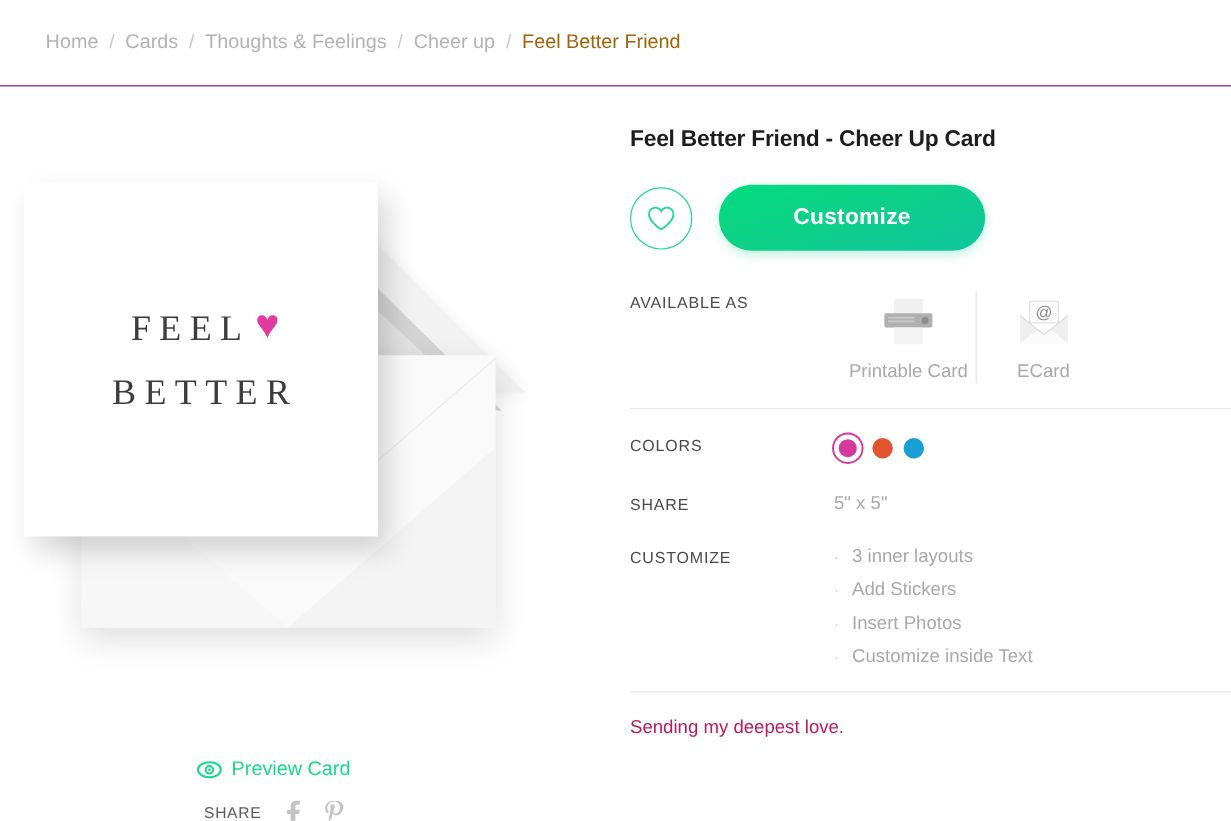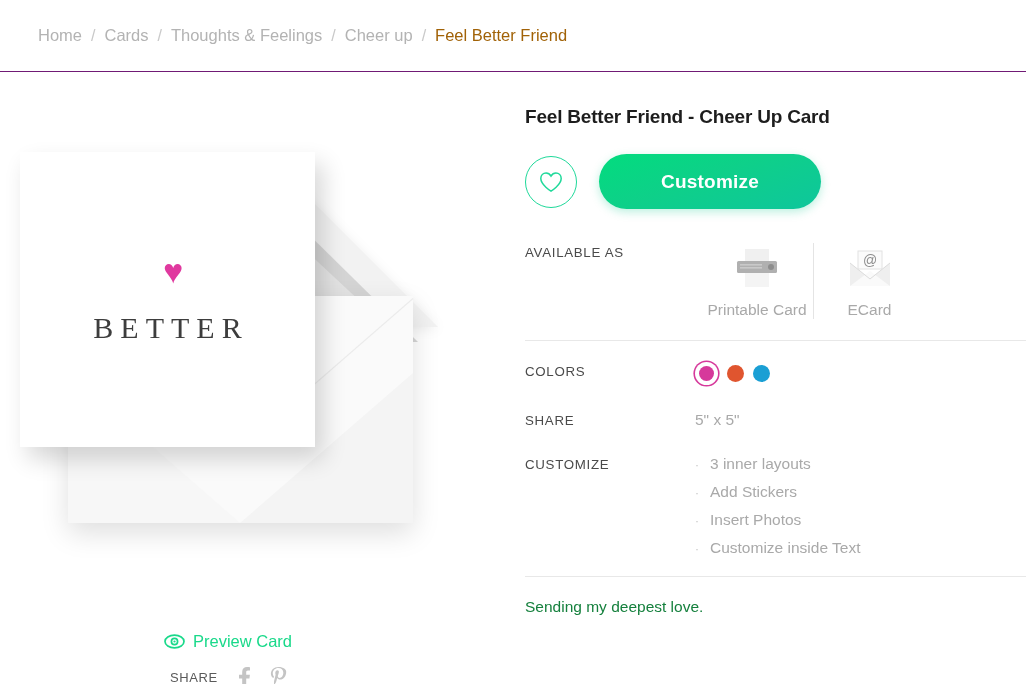--- a/index.html
+++ b/index.html
@@ -234,21 +234,21 @@
   .size-val { font-size: 15.5px; color: #a9a9a9; }
 
   .cust-list { list-style: none; margin: 0; padding: 0; }
   .cust-list li {
     font-size: 15.5px; color: #a9a9a9;
     margin-bottom: 10px;
     display: flex; align-items: baseline;
   }
   .cust-bullet { color: #c5c5c5; margin-right: 11px; font-size: 12px; }
 
-  .inside-val { font-size: 15.5px; color: #15803d; margin-top: 34px; }
+  .inside-val { font-size: 15.5px; color: #be185d; margin-top: 34px; }
 </style>
 </head>
 <body>
 
 <div class="breadcrumb-bar">
   <nav class="breadcrumb">
     <a class="crumb" href="#">Home</a>
     <span class="crumb-sep">/</span>
     <a class="crumb" href="#">Cards</a>
     <span class="crumb-sep">/</span>
@@ -267,20 +267,21 @@
 
       <div class="env-flap-outer"></div>
       <div class="env-flap-inner"></div>
       <div class="env-flap-inner2"></div>
       <div class="env-body"></div>
       <div class="env-seam-l"></div>
       <div class="env-seam-r"></div>
 
       <div class="greeting-card">
         <div class="card-line">
+          <span>FEEL</span>
           <span class="card-heart" style="color: rgb(224, 57, 159);">♥</span>
         </div>
         <div class="card-line">BETTER</div>
       </div>
     </div>
 
     <div class="preview-row">
       <span class="eye-icon">
         <svg width="21" height="15" viewBox="0 0 21 15">
           <ellipse cx="10.5" cy="7.5" rx="9.5" ry="6.3" fill="none" stroke="#19d98a" stroke-width="1.7"></ellipse>

